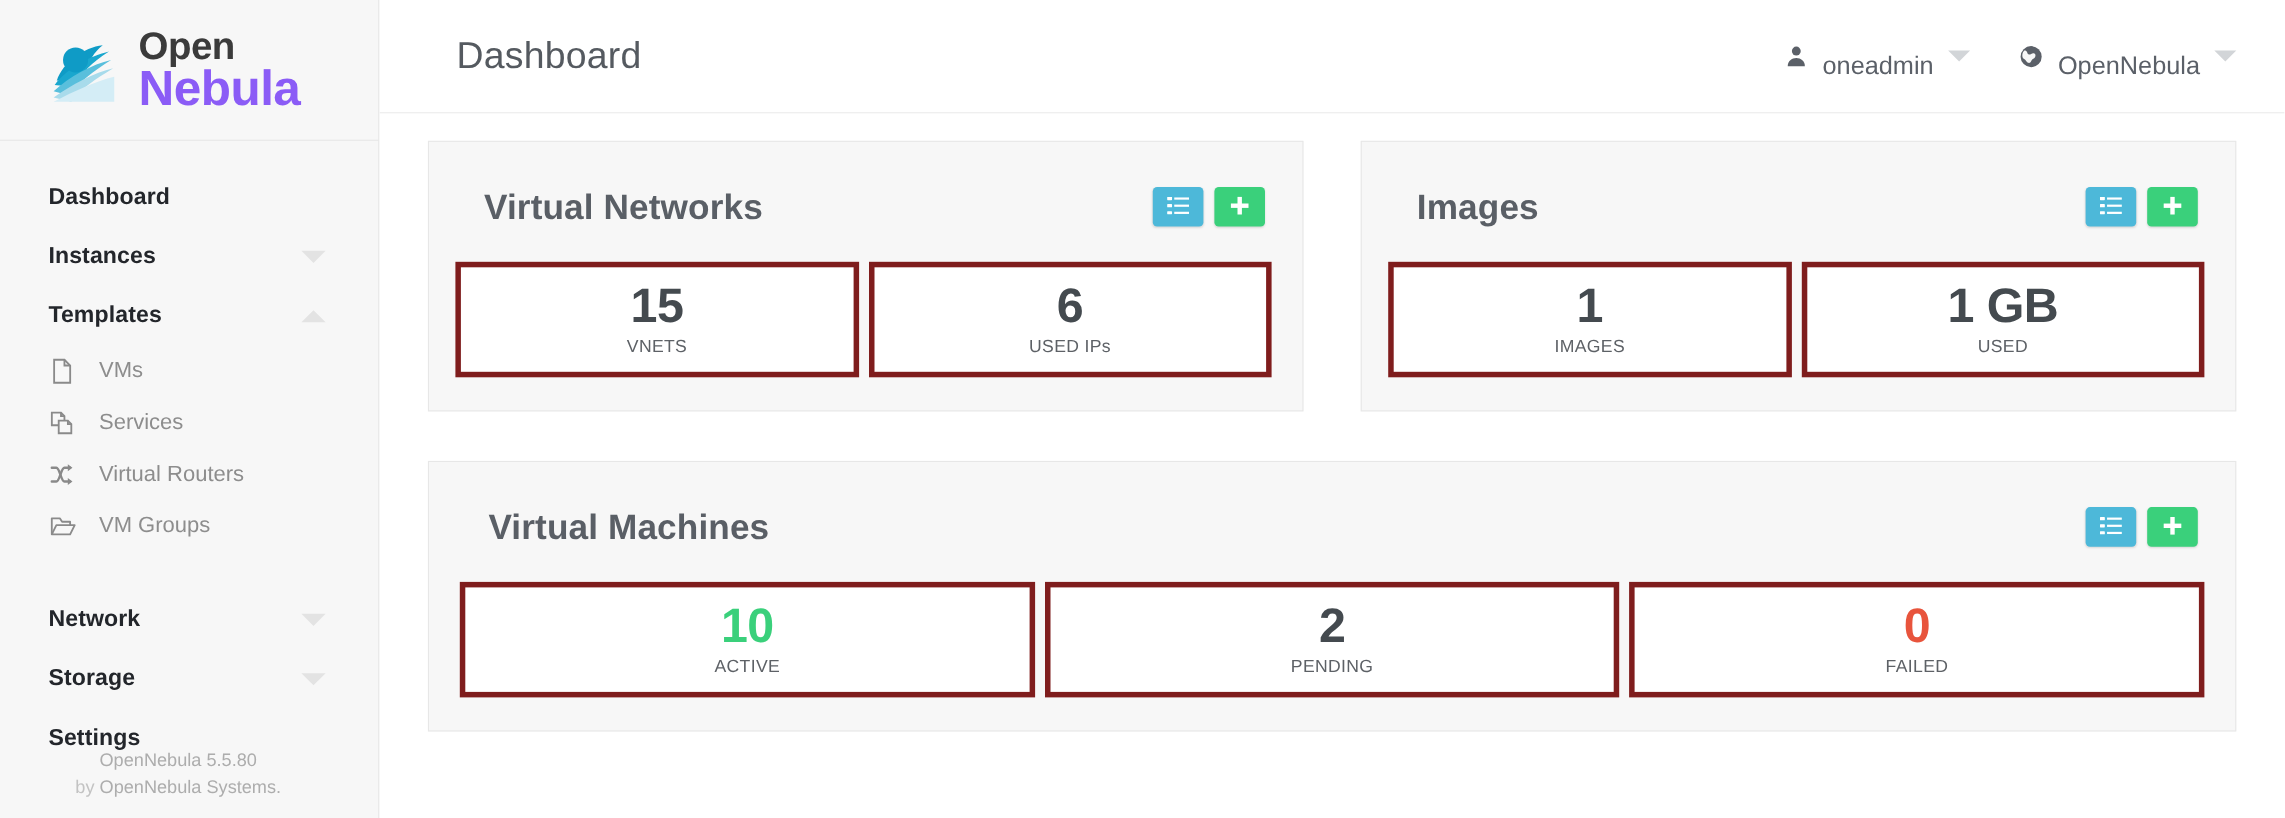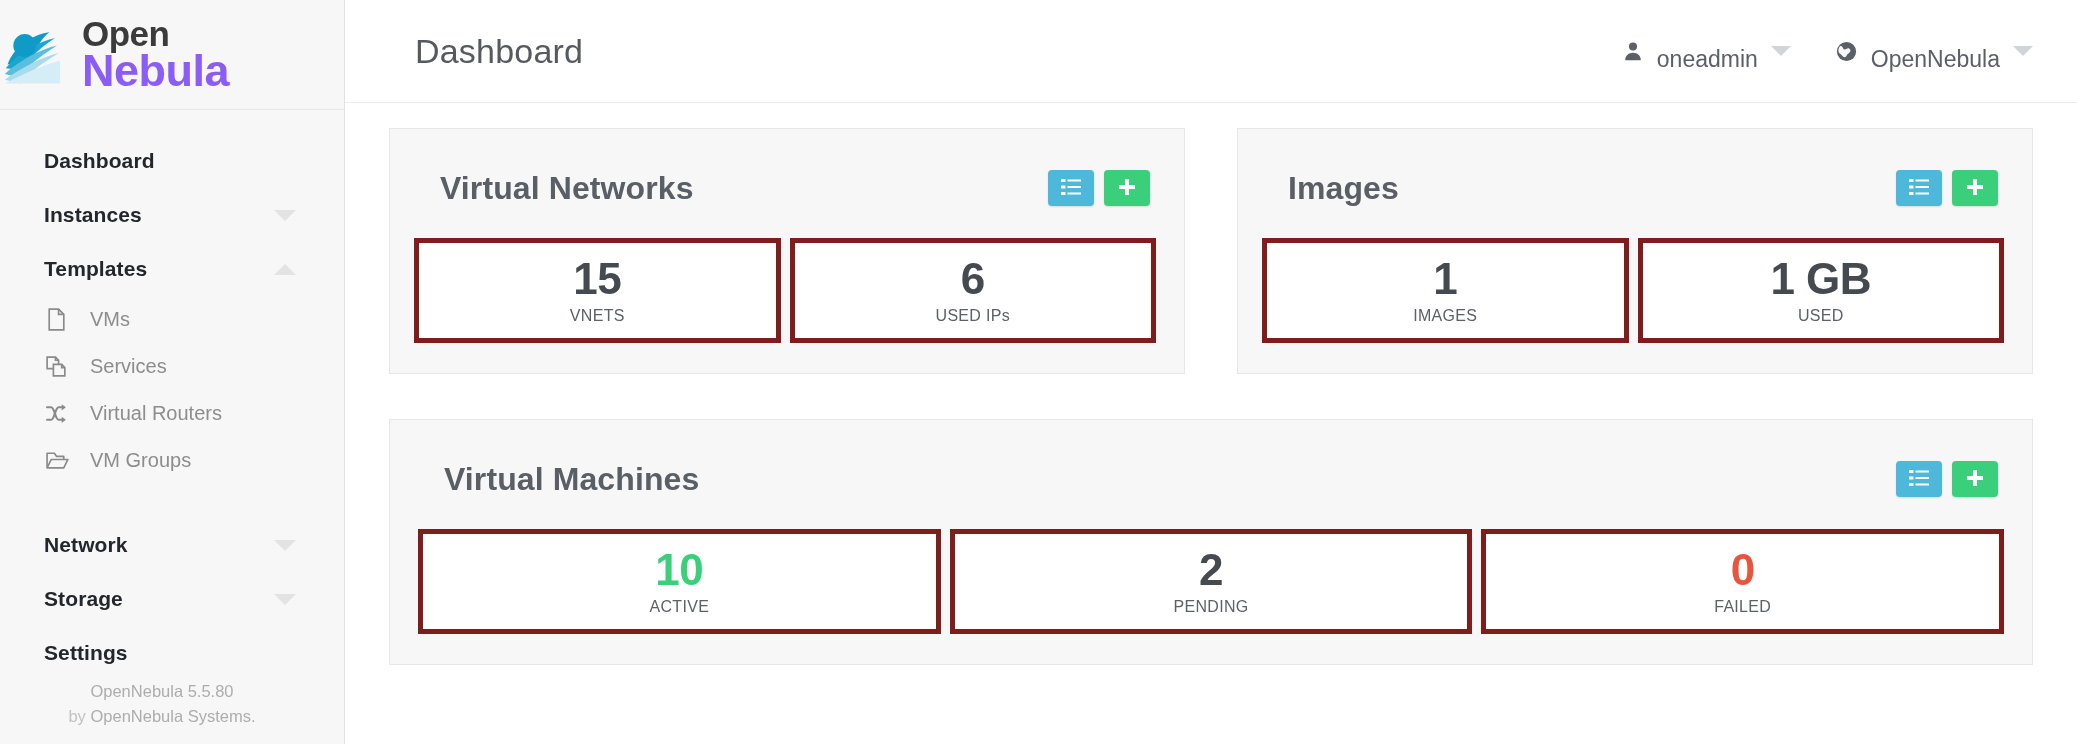--- a/index.html
+++ b/index.html
@@ -20,24 +20,25 @@
   
   #sidebar {
     width: 345px;
     height: 744px;
     background: #f7f7f7;
     border-right: 1px solid #e2e2e2;
     flex: 0 0 345px;
     position: relative;
   }
   .logo-wrap {
-    height: 110px;
+    height: 128px;
     border-bottom: 1px solid #e6e6e6;
     display: flex;
     align-items: center;
+    padding-left: 44px;
   }
   .logo-mark { width: 76px; height: 62px; flex: 0 0 76px; }
   .logo-text {
     margin-left: 6px;
     line-height: 0.95;
     font-weight: bold;
     letter-spacing: -0.5px;
   }
   .logo-open   { font-size: 35px; color: #3b3b3b; display:block; }
   .logo-nebula { font-size: 45px; color: #8b5cf6; display:block; }

